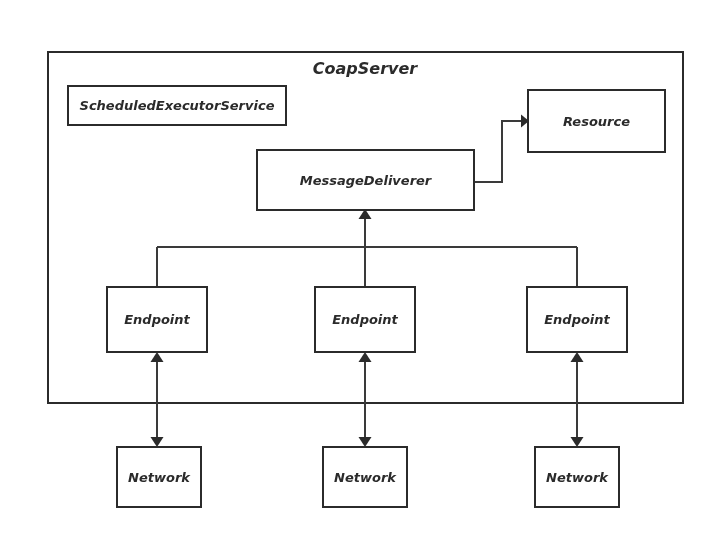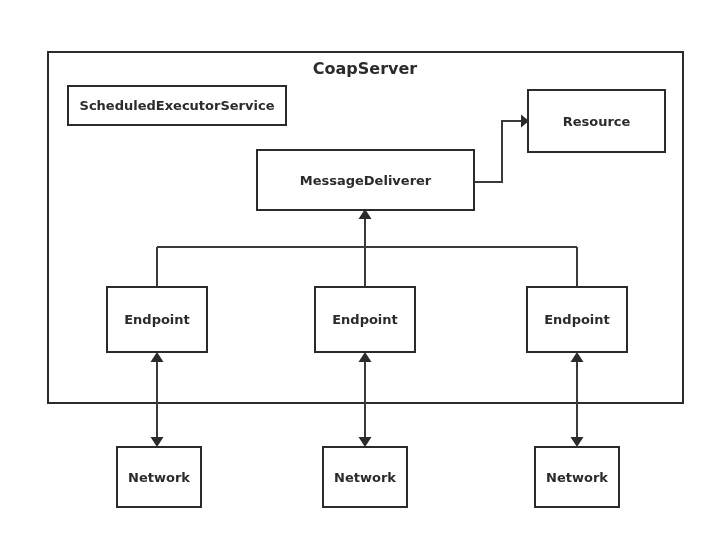--- a/index.html
+++ b/index.html
@@ -11,20 +11,21 @@
     width: 715px;
     height: 539px;
     font-family: "DejaVu Sans", sans-serif;
     overflow: hidden;
   }
   #diagram-root {
     position: relative;
     width: 655px;
     height: 539px;
     background: #ffffff;
+    font-style: italic;
   }
   svg#diagram-svg {
     display: block;
     width: 715px;
     height: 539px;
   }
   .box-rect {
     fill: #ffffff;
     stroke: #2b2b2b;
     stroke-width: 2;

